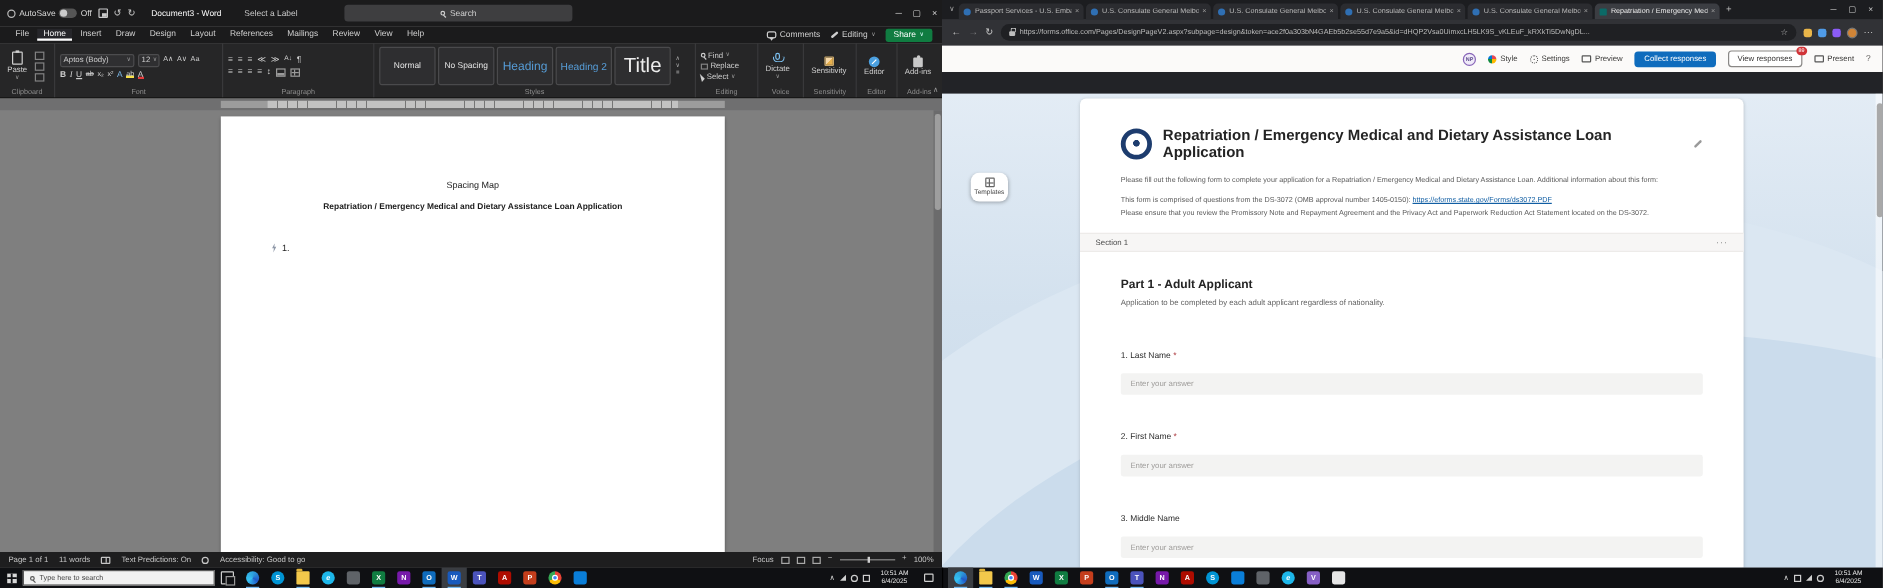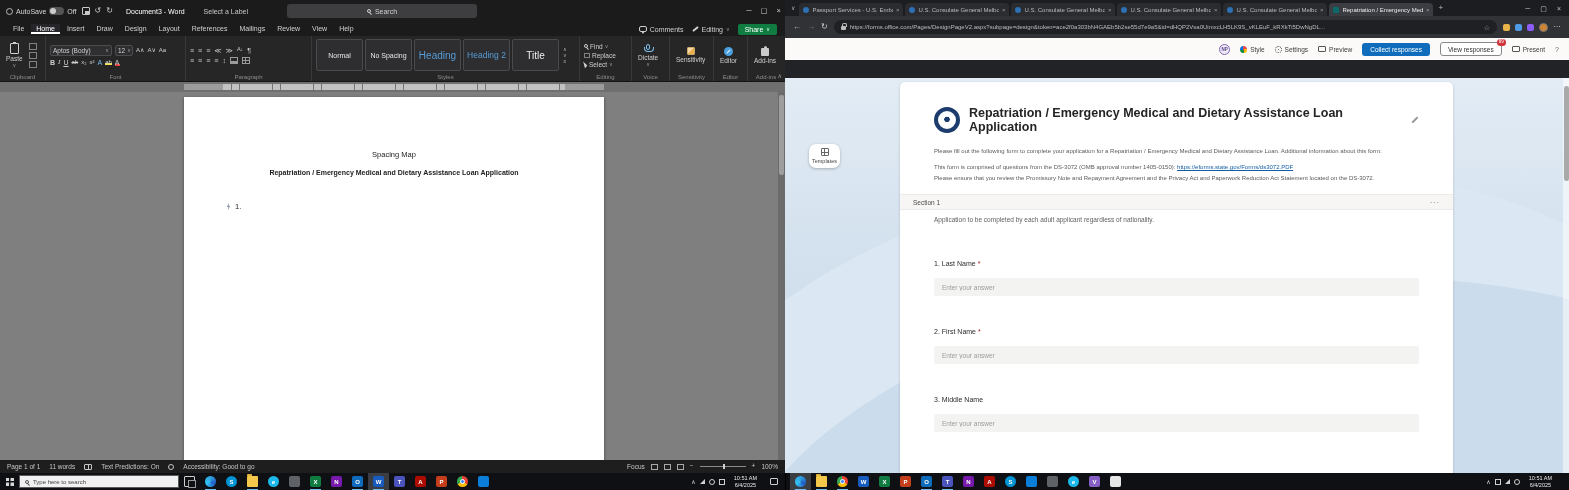--- a/index.html
+++ b/index.html
@@ -56,21 +56,21 @@
   .g-fc { box-shadow:inset 0 -2px 0 #e43d3d; }
   .pararow { display:flex; gap:4px; align-items:center; font-size:7px; }
   .ico-shade { width:8px; height:7px; border:1px solid #9a9a9a; background:linear-gradient(transparent 55%, #9a9a9a 55%); }
   .ico-borders { width:8px; height:7px; border:1px solid #9a9a9a;
     background:linear-gradient(#9a9a9a,#9a9a9a) center/100% 1px no-repeat, linear-gradient(#9a9a9a,#9a9a9a) center/1px 100% no-repeat; }
   .stylegal { display:flex; gap:2px; align-items:center; }
   .stycard { width:47px; height:32px; background:#2e2e30; border:1px solid #4a4a4c; border-radius:2px; display:flex; align-items:center; justify-content:center; color:#e6e6e6; overflow:hidden; white-space:nowrap; }
   .sty-0,.sty-1 { font-size:7px; }
   .sty-2 { font-size:10px; color:#569cd6; }
   .sty-3 { font-size:8.5px; color:#569cd6; }
-  .sty-4 { font-size:10px; color:#ededed; }
+  .sty-4 { font-size:17px; color:#ededed; }
   .styarrows { display:flex; flex-direction:column; gap:1px; margin-left:2px; font-size:5px; color:#aaa; align-items:center; }
   .edrows { display:flex; flex-direction:column; justify-content:center; gap:2px; font-size:6.5px; }
   .edrow { display:flex; align-items:center; gap:2px; }
   .ico-cursor { width:0; height:0; border-left:3px solid #cfcfcf; border-top:5px solid transparent; border-bottom:2px solid transparent; transform:rotate(-15deg); }
   .ico-mic { width:4px; height:6px; border:1px solid #7cc0f0; border-radius:2px; position:relative; margin-bottom:3px; }
   .ico-mic::after { content:""; position:absolute; left:-3px; bottom:-3px; width:8px; height:4px; border:1px solid #7cc0f0; border-top:none; border-radius:0 0 4px 4px; }
   .ico-sens { width:8px; height:8px; border:1px solid #caa86a; background:linear-gradient(135deg,#f6d8a8 50%, #e8b04c 50%); border-radius:1px; }
   .ico-editor { width:9px; height:9px; border-radius:50%; background:#4ba0e0; position:relative; }
   .ico-editor::after { content:""; position:absolute; left:2px; top:4px; width:5px; height:1px; background:#fff; transform:rotate(-45deg); }
   .ico-addins { width:8px; height:8px; background:#c9c9c9; border-radius:1px; position:relative; margin-top:2px; }
@@ -556,20 +556,21 @@
           <p>Please fill out the following form to complete your application for a Repatriation / Emergency Medical and Dietary Assistance Loan. Additional information about this form:</p>
           <p class="desc2"><span>This form is comprised of questions from the DS-3072 (OMB approval number 1405-0150): </span><a class="link" href="#">https://eforms.state.gov/Forms/ds3072.PDF</a></p>
           <p class="desc3">Please ensure that you review the Promissory Note and Repayment Agreement and the Privacy Act and Paperwork Reduction Act Statement located on the DS-3072.</p>
         </div>
 
         <div class="section-strip">
           <span>Section 1</span>
           <span class="section-more glyph">···</span>
         </div>
 
+        <div class="part-title">Part 1 - Adult Applicant</div>
         <div class="part-desc">Application to be completed by each adult applicant regardless of nationality.</div>
 
         <div class="question q-first">
           <div class="q-label">
             <span>1. Last Name</span><span class="req">*</span>
           </div>
           <input class="q-input" placeholder="Enter your answer" style="">
         </div>
 
         <div class="question">

